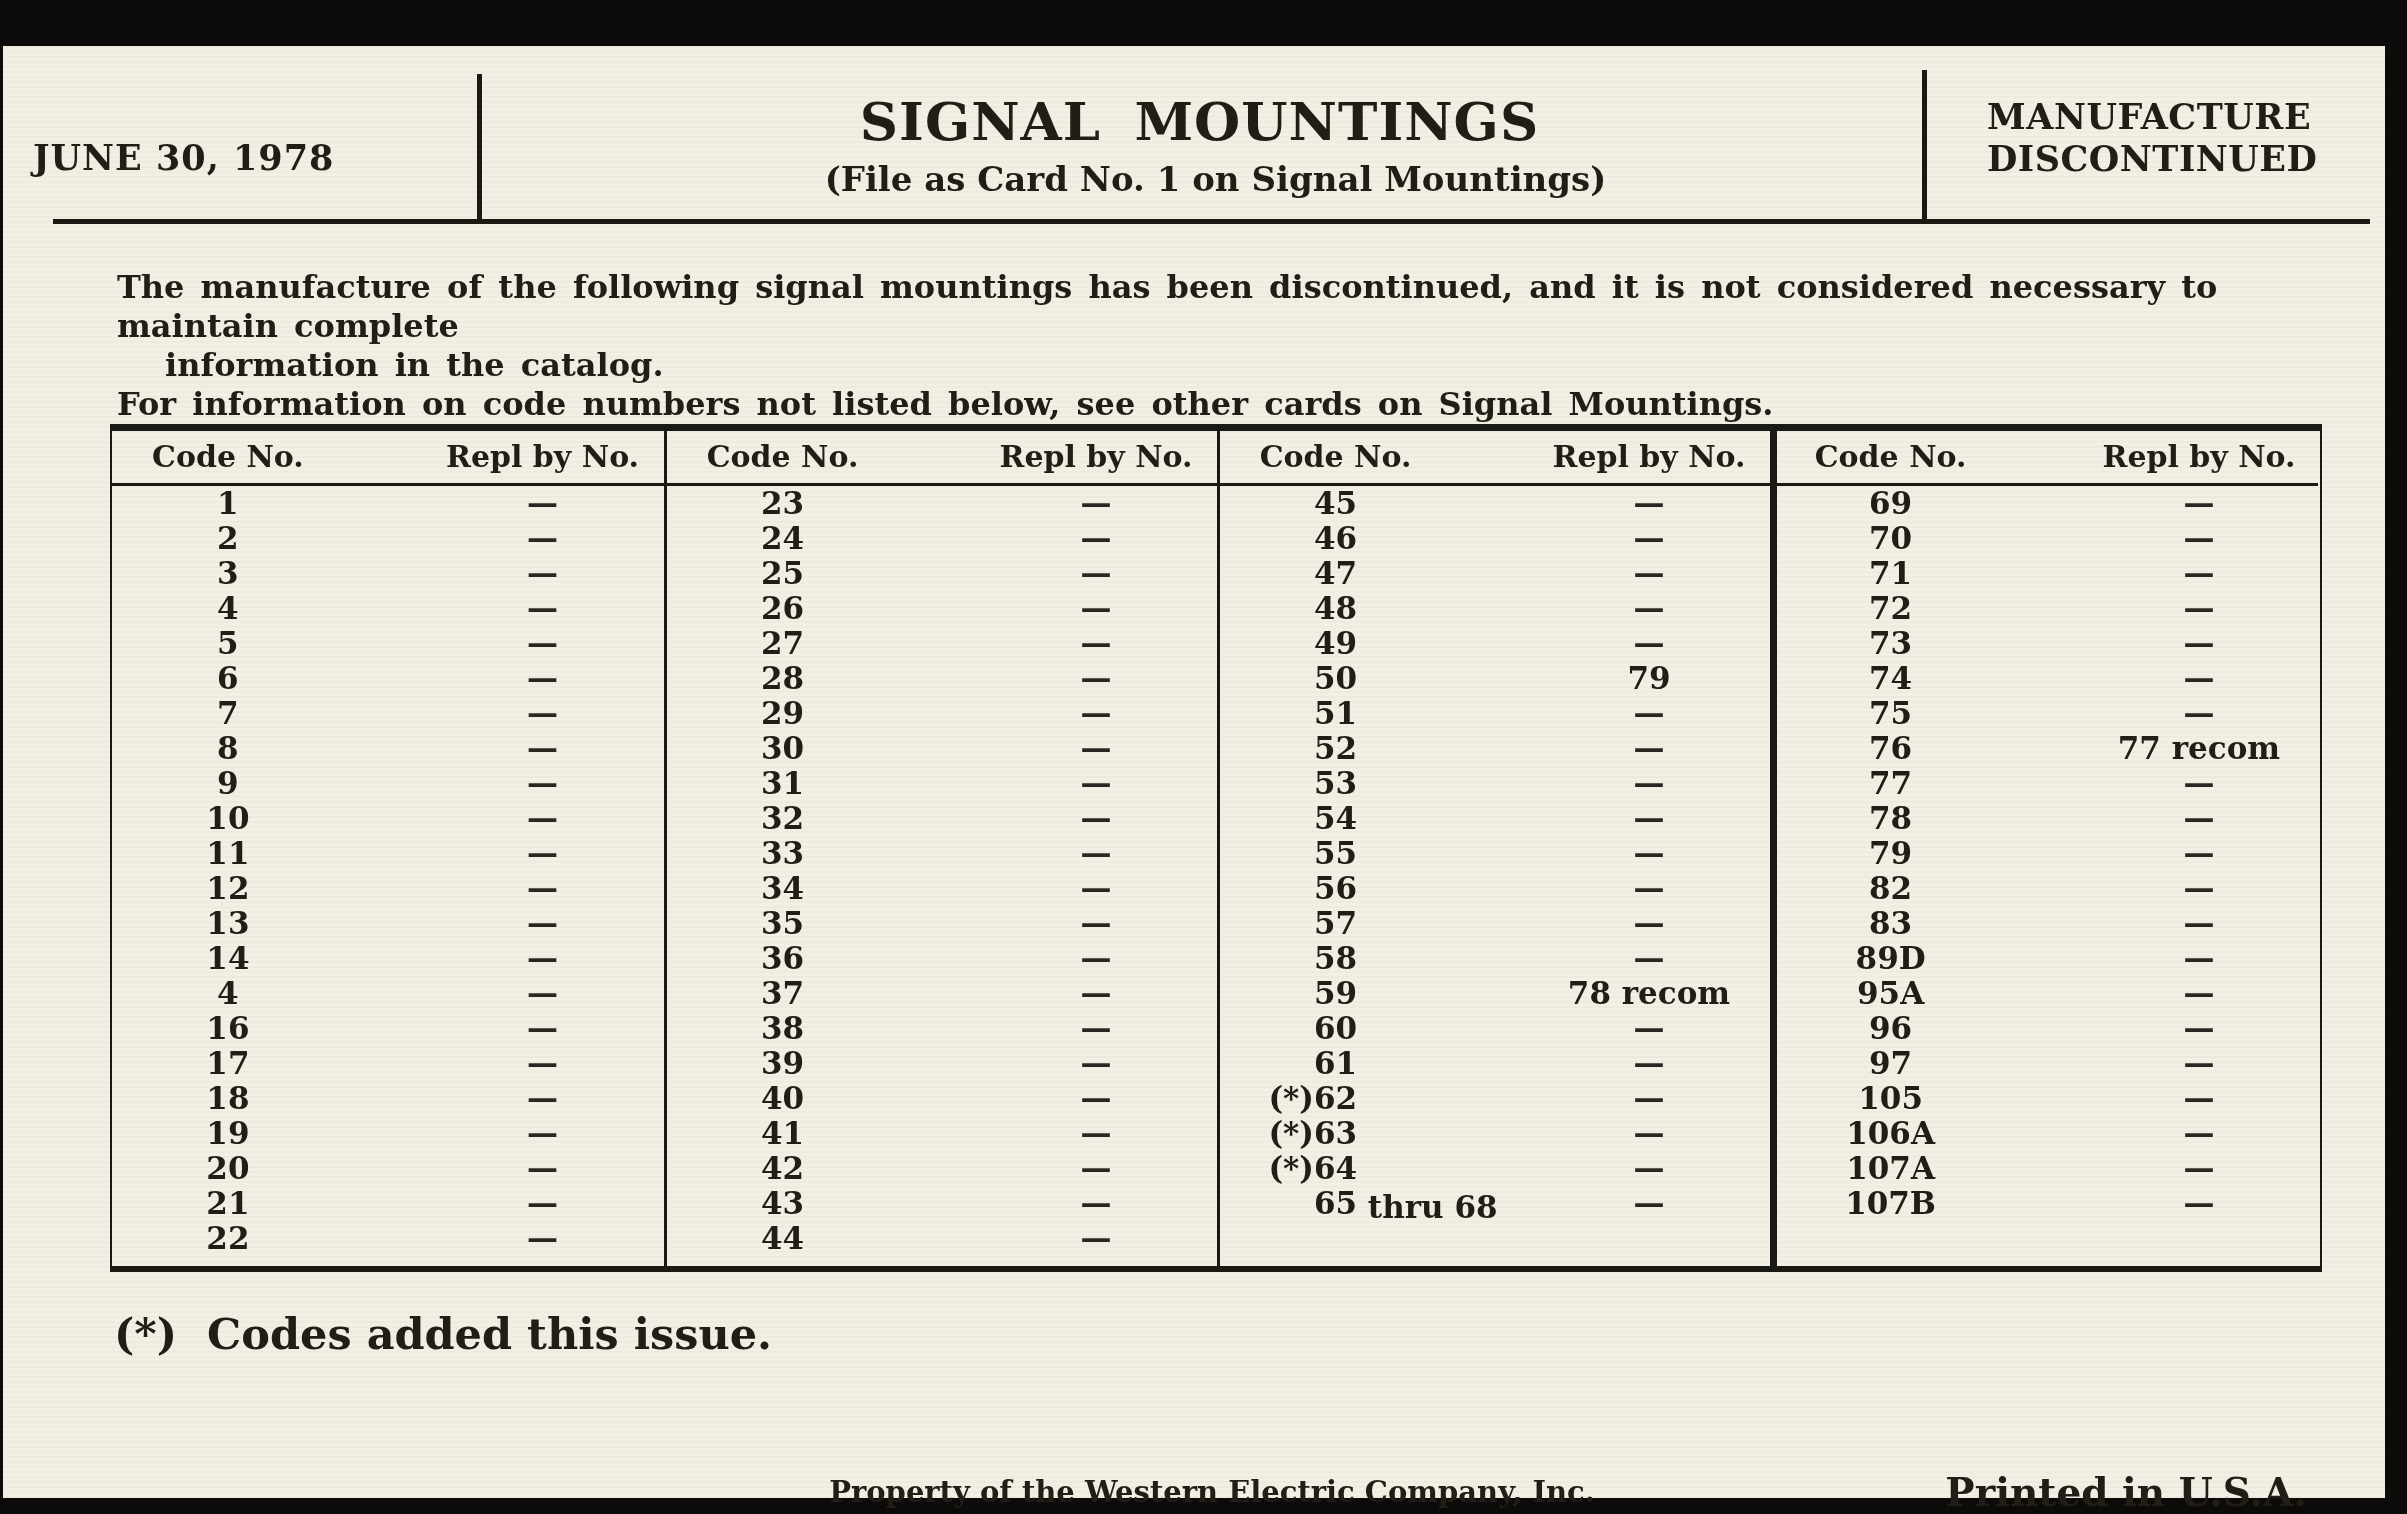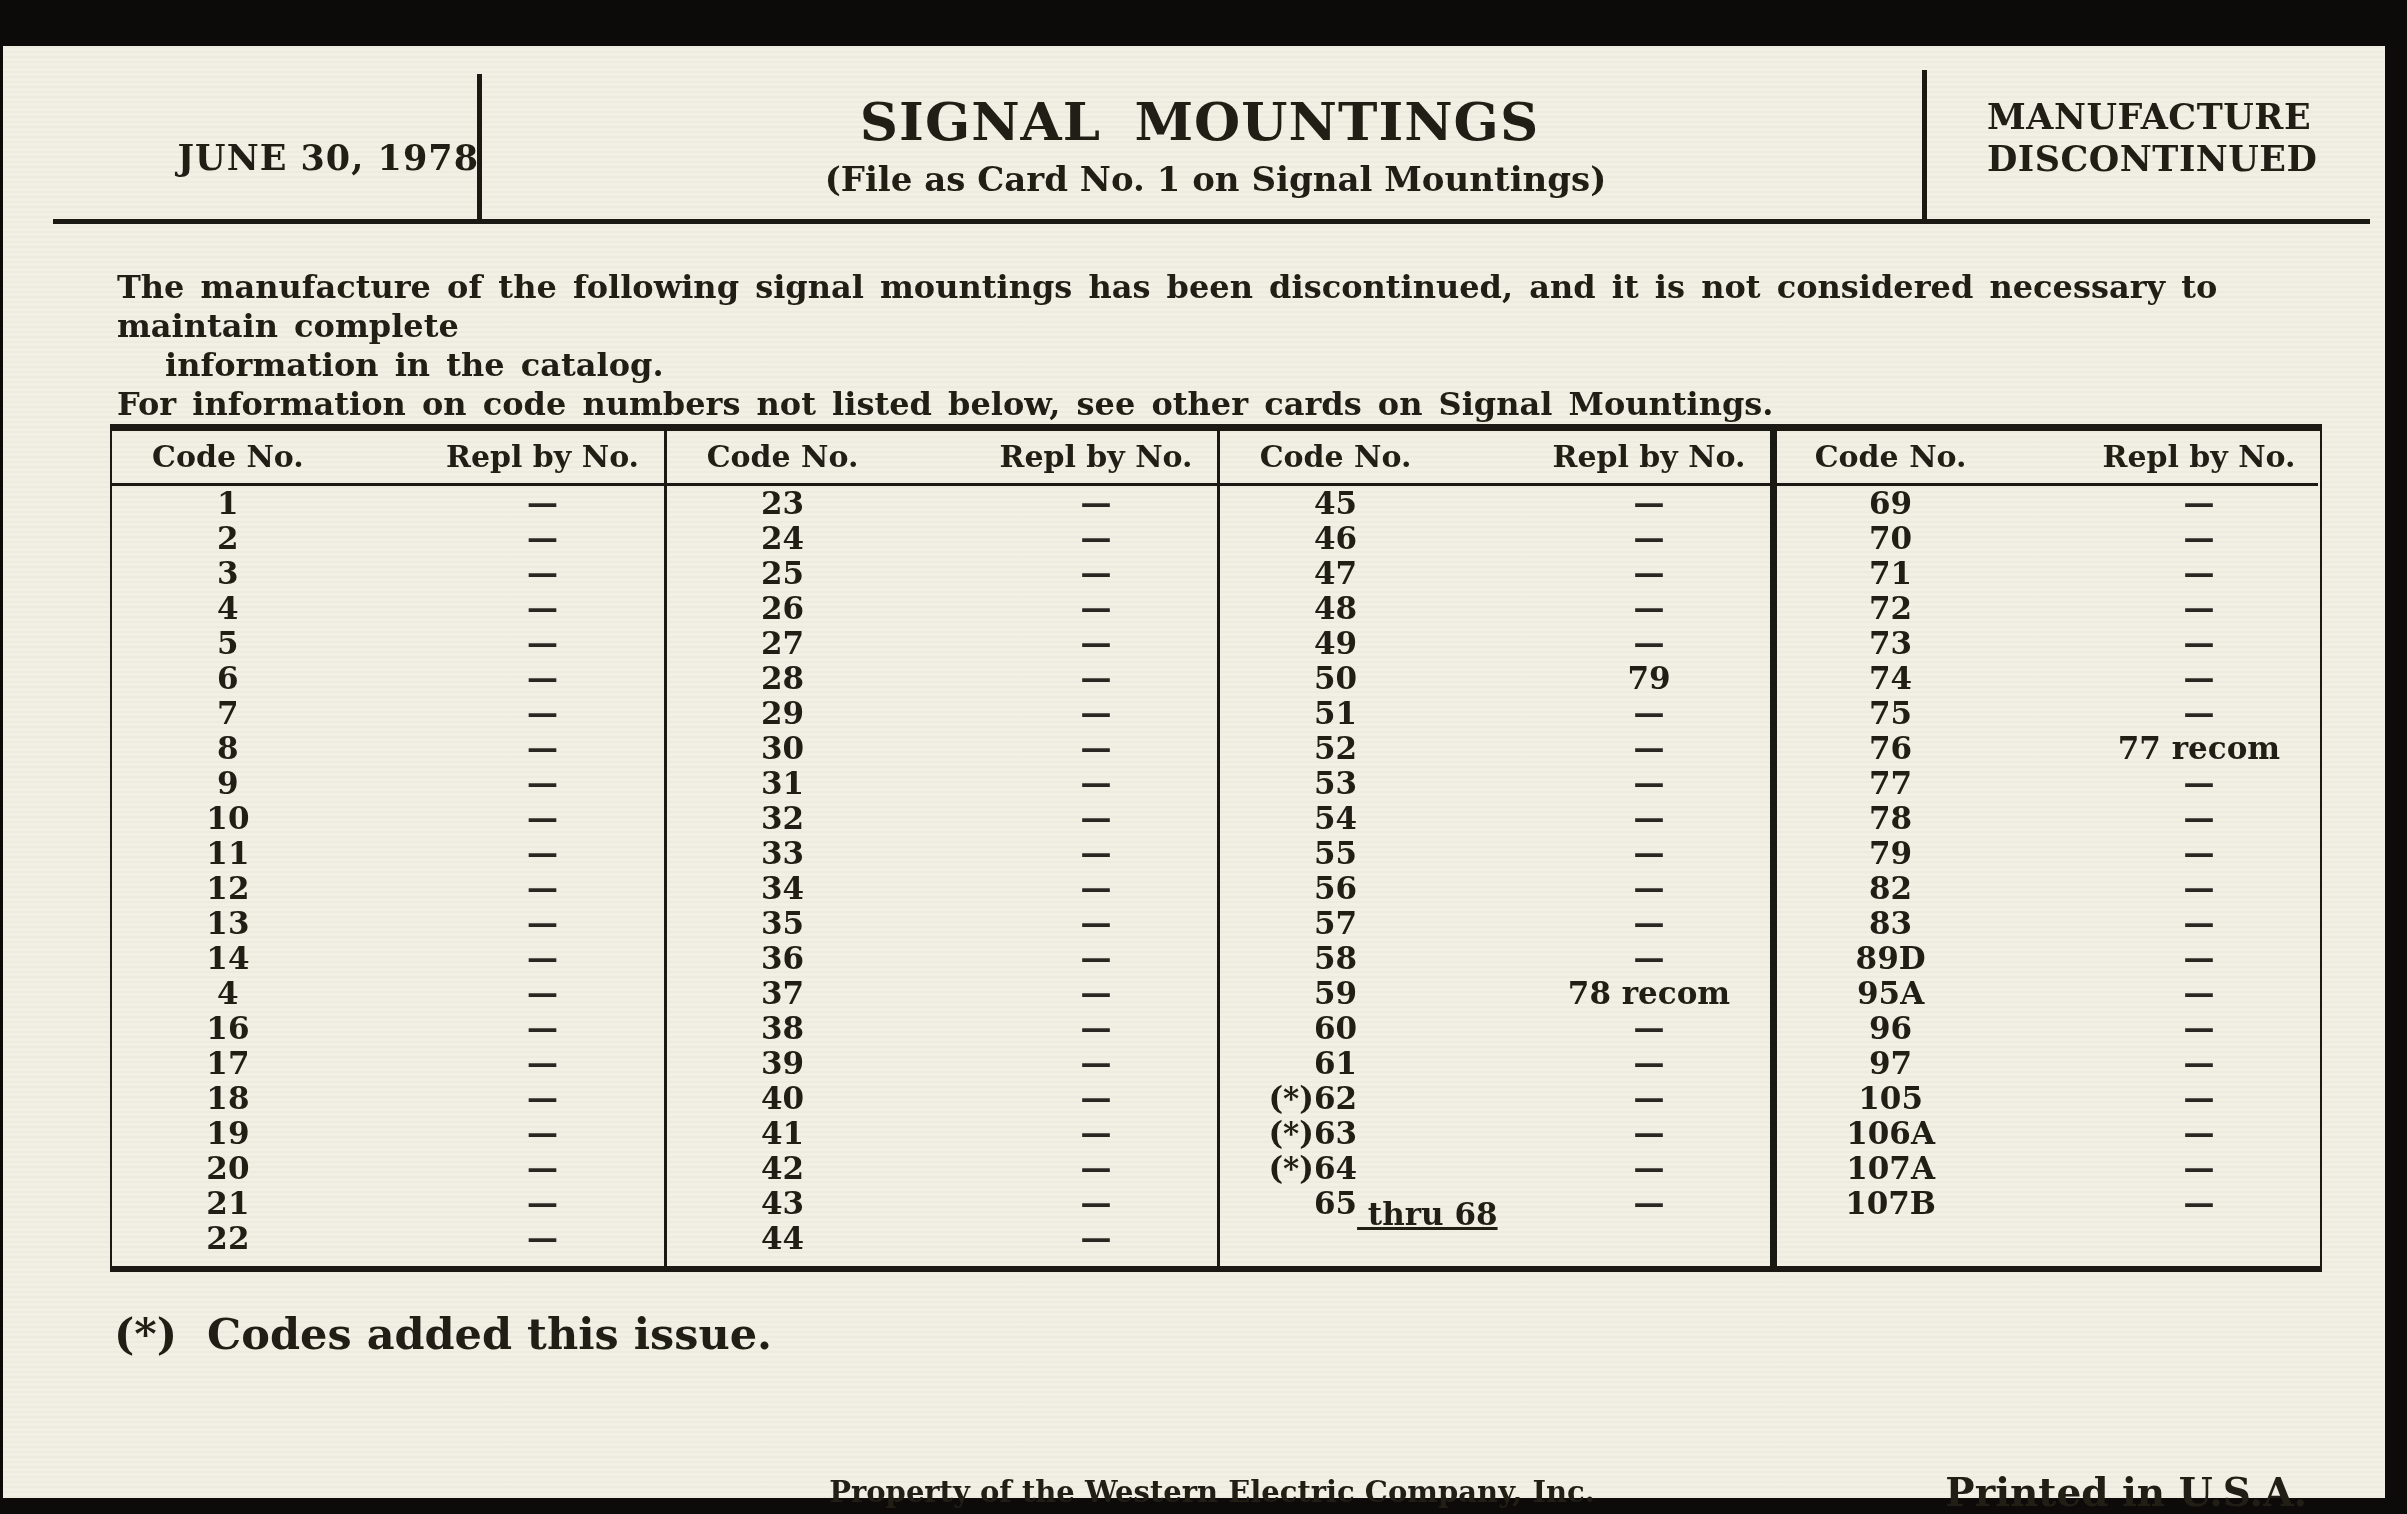--- a/index.html
+++ b/index.html
@@ -11,21 +11,21 @@
   }
   .card{
     position:absolute;left:3px;top:46px;width:2382px;height:1452px;
     background:#f2efe4;
     background-image:repeating-linear-gradient(0deg, rgba(120,110,90,0.035) 0 2px, rgba(0,0,0,0) 2px 5px);
   }
   
   .hd1{position:absolute;left:474px;top:28px;width:5px;height:147px;background:#1b1914;}
   .hd2{position:absolute;left:1919px;top:24px;width:5px;height:150px;background:#1b1914;}
   .hrule{position:absolute;left:50px;top:173px;width:2317px;height:5px;background:#1b1914;}
-  .date{position:absolute;left:30px;top:91px;width:446px;text-align:right;font-size:35px;letter-spacing:1px;white-space:nowrap;}
+  .date{position:absolute;left:30px;top:91px;width:446px;text-align:left;font-size:35px;letter-spacing:1px;white-space:nowrap;}
   .title{position:absolute;left:475px;top:44px;width:1443px;text-align:center;font-size:53px;letter-spacing:1px;word-spacing:14px;white-space:nowrap;}
   .subtitle{position:absolute;left:475px;top:113px;width:1475px;text-align:center;font-size:34px;white-space:nowrap;}
   .status{position:absolute;left:1984px;top:50px;font-size:35px;line-height:42px;letter-spacing:0.5px;white-space:nowrap;}
   
   .intro{position:absolute;left:114px;top:222px;width:2218px;font-size:32px;line-height:39px;word-spacing:5px;}
   .intro .l2{padding-left:48px;}
   
   .ctable{
     position:absolute;left:107px;top:378px;width:2212px;height:848px;
     box-sizing:border-box;border:2px solid #1b1914;border-top-width:7px;border-bottom-width:6px;
@@ -38,21 +38,21 @@
   .gr3{width:548px;border-left:7px solid #1b1914;}
   .ghead{position:relative;height:52px;border-bottom:3px solid #1b1914;font-size:30px;}
   .ghead .cc,.ghead .rc{line-height:52px;}
   .cc,.rc{position:absolute;top:0;transform:translateX(-50%);white-space:nowrap;}
   .cc{left:21%;}
   .rc{left:78%;}
   .rows{position:relative;}
   .row{position:relative;height:35px;font-size:31px;line-height:35px;}
   .dash{color:#2a2722;}
   .pfx{position:absolute;right:100%;top:0;white-space:pre;}
-  .sfx{position:absolute;left:100%;top:11px;white-space:pre;text-decoration:underline;}
+  .sfx{position:absolute;left:100%;top:4px;white-space:pre;}
   
   .footnote{position:absolute;left:111px;top:1263px;font-size:43px;white-space:pre;}
   .fcenter{position:absolute;left:0;top:1423px;width:2382px;padding-left:36px;box-sizing:border-box;text-align:center;font-size:29px;margin-top:6px;}
   .fright{position:absolute;right:78px;top:1423px;font-size:39px;white-space:nowrap;}
 </style>
 </head>
 <body>
 
 <div class="card">
 

